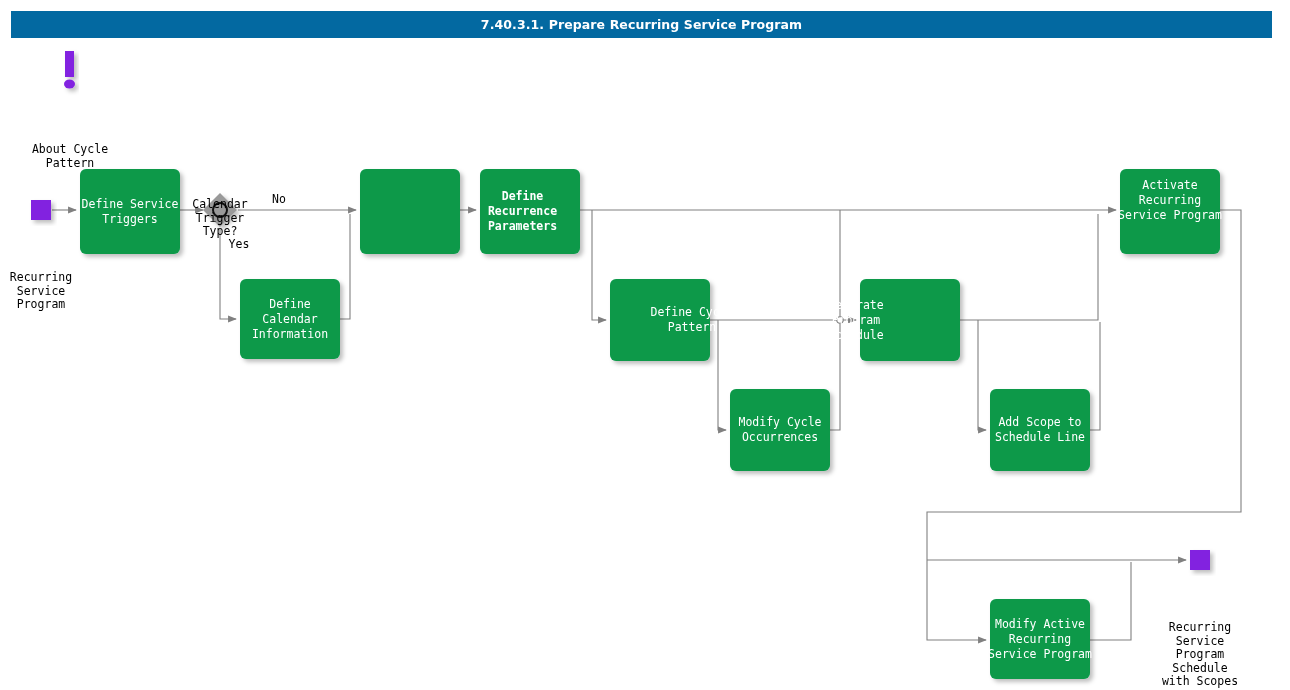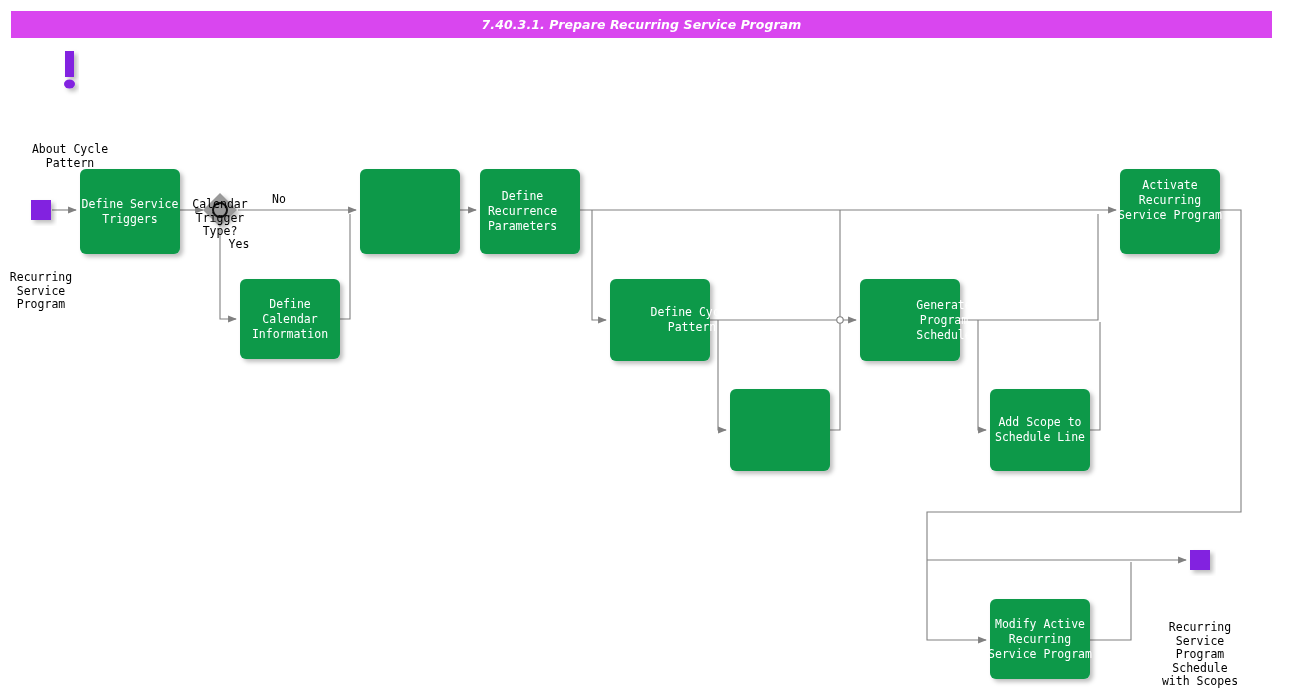--- a/index.html
+++ b/index.html
@@ -19,30 +19,29 @@
     left: 0; top: 0;
     width: 1290px;
     height: 690px;
   }
   .title-bar {
     position: absolute;
     left: 11px;
     top: 11px;
     width: 1261px;
     height: 27px;
-    background: #d946ef;
+    background: #0369a1;
     color: #ffffff;
     font-size: 12.5px;
     font-weight: bold;
     display: flex;
     align-items: center;
     justify-content: center;
     letter-spacing: 0.1px;
     font-family: "DejaVu Sans", sans-serif;
-    font-style: italic;
   }
   .node-text {
     position: absolute;
     color: #ffffff;
     font-size: 11.5px;
     font-family: "DejaVu Sans Mono", monospace;
     line-height: 15px;
     text-align: center;
     display: flex;
     align-items: center;
@@ -157,26 +156,28 @@
         <rect x="65" y="51" width="9" height="26" fill="#8222e0"></rect>
         <ellipse cx="69.5" cy="84" rx="5.5" ry="4.5" fill="#8222e0"></ellipse>
       </g>
     </g>
   </svg>
 
   <div class="node-text" style="left:80px;  top:169px; width:100px; height:85px;">Define Service
 Triggers</div>
   <div class="node-text" style="left:240px; top:279px; width:100px; height:80px;border-radius:7px;">Define Calendar
 Information</div>
-  <div class="node-text" style="left:480px; top:169px; width:85px; height:85px;">Define
+  <div class="node-text" style="left:480px; top:169px; width:85px; height:85px;font-weight:bold;">Define
 Recurrence
 Parameters</div>
   <div class="node-text" style="left:610px; top:279px; width:100px; height:82px;margin-left:32px;">Define Cycle
 Pattern</div>
-  <div class="node-text" style="left:904px; top:279px; width:80px; height:82px;">Generate
+  <div class="node-text" style="left:730px; top:389px; width:100px; height:82px;">Modify Cycle
+Occurrences</div>
+  <div class="node-text" style="left:816px; top:279px; width:80px; height:82px;">Generate
 Program
 Schedule</div>
   <div class="node-text" style="left:990px; top:389px; width:100px; height:82px;">Add Scope to
 Schedule Line</div>
   <div class="node-text" style="left:1114px; top:169px; width:112px; height:63px;">Activate
 Recurring
 Service Program</div>
   <div class="node-text" style="left:984px; top:599px; width:112px; height:80px;">Modify Active
 Recurring
 Service Program</div>

